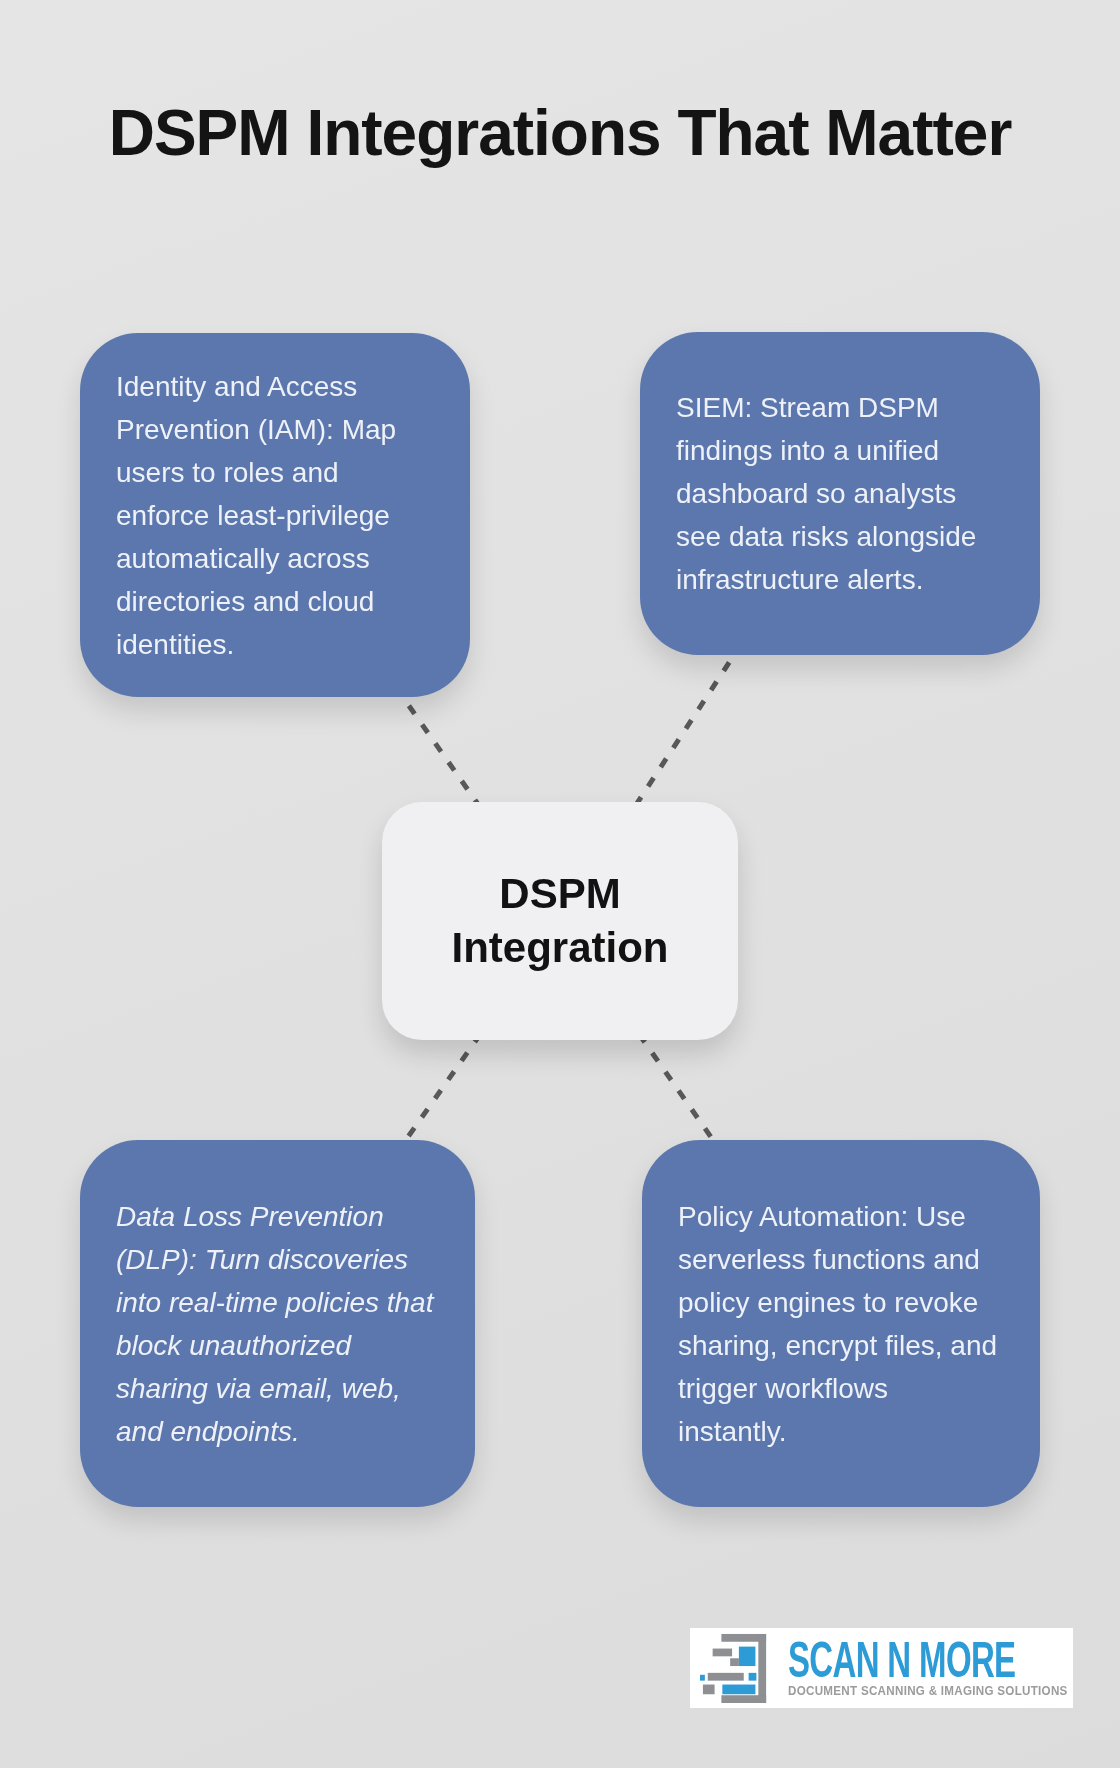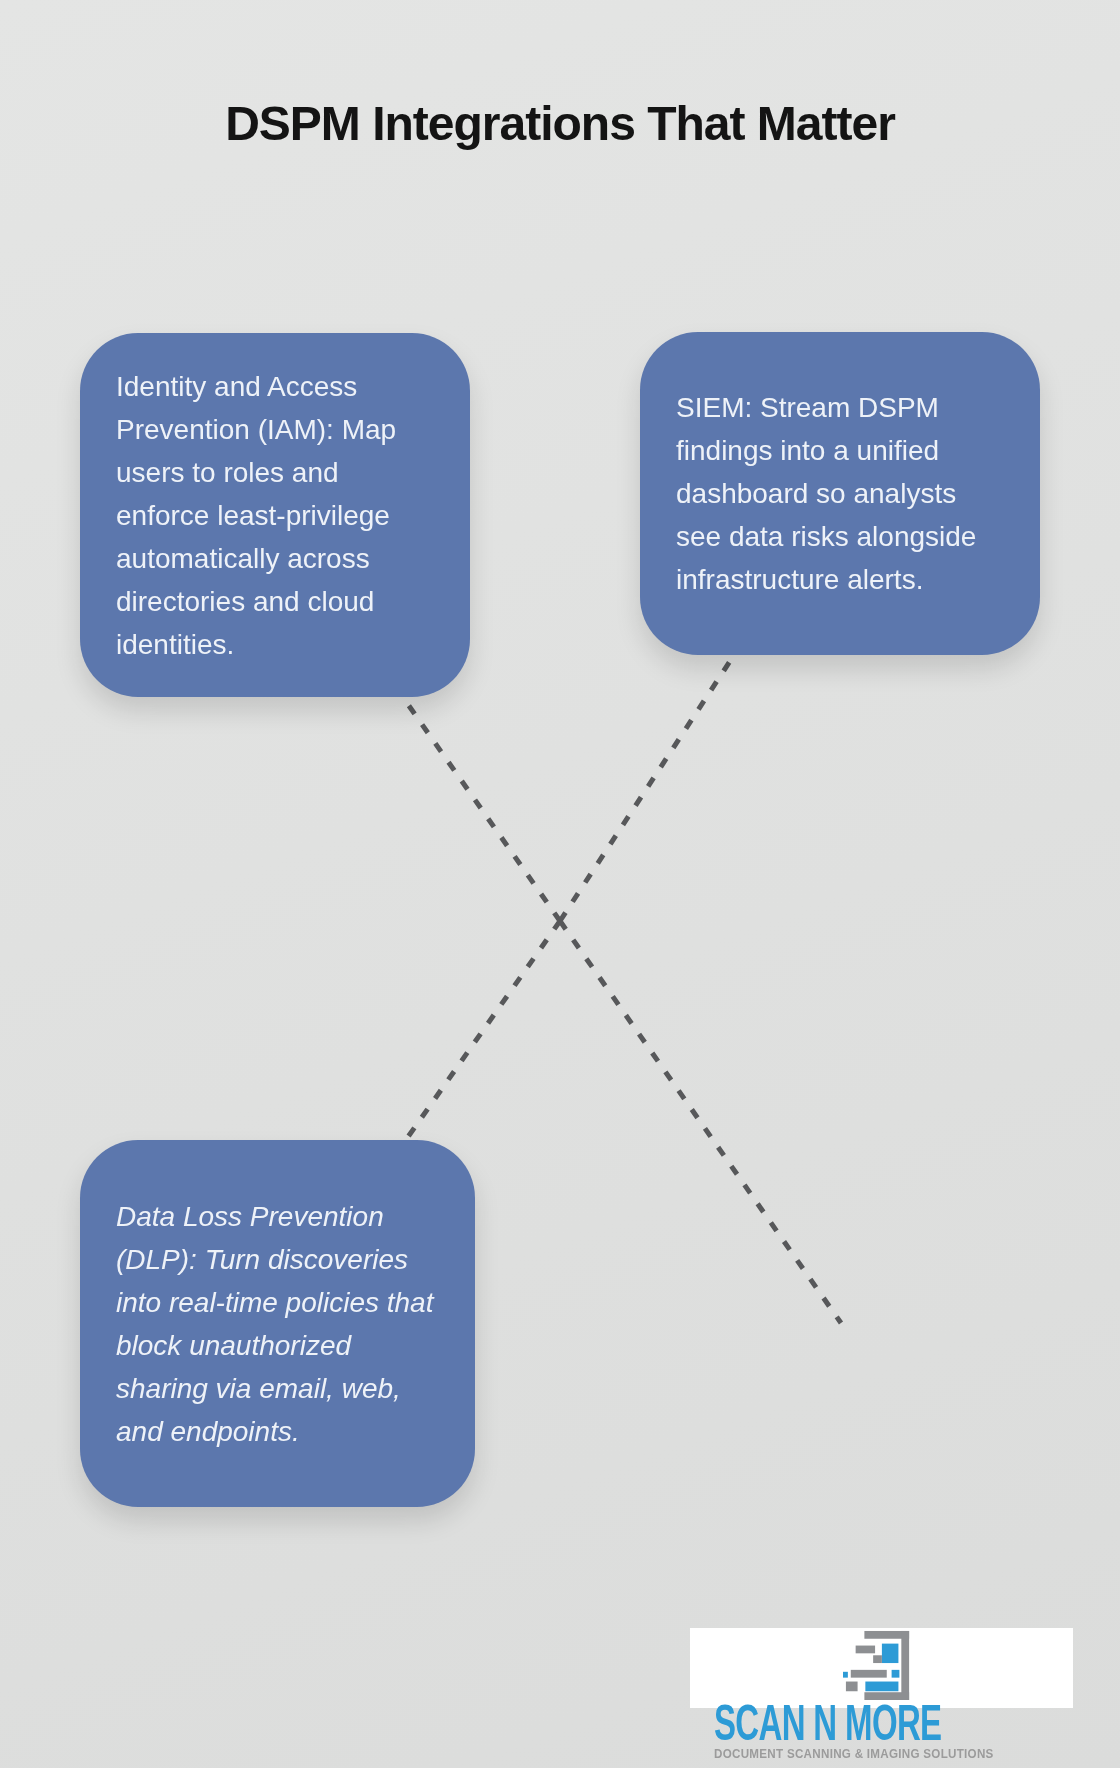--- a/index.html
+++ b/index.html
@@ -9,21 +9,21 @@
   }
   *{margin:0;padding:0;box-sizing:border-box;}
   html,body{width:1120px;}
   body{font-family:"Liberation Sans","DejaVu Sans",sans-serif;}
   .page{
     position:relative;width:1120px;height:1768px;overflow:hidden;
     background:linear-gradient(160deg,#e4e5e4 0%,#dfe0df 55%,#dbdcdb 100%);
   }
   .title{
     position:absolute;left:0;top:96px;width:1120px;text-align:center;
-    font-size:48px;font-weight:700;letter-spacing:-1px;color:var(--title-text);
+    font-size:64px;font-weight:700;letter-spacing:-1px;color:var(--title-text);
   }
   svg.connectors{position:absolute;left:0;top:0;}
   svg.connectors line{stroke:var(--connector);stroke-width:5;stroke-dasharray:10 13;}
   .node{
     position:absolute;background:var(--node-blue);border-radius:58px;
     color:var(--node-text);font-size:28px;line-height:43px;
     display:flex;align-items:center;padding:0 36px;
     box-shadow:0 14px 26px rgba(0,0,0,0.13);
   }
   .node-tl{left:80px;top:333px;width:390px;height:364px;}
@@ -33,21 +33,21 @@
   .center-node{
     position:absolute;left:382px;top:802px;width:356px;height:238px;
     background:var(--center-bg);border-radius:40px;
     display:flex;align-items:center;justify-content:center;text-align:center;
     font-size:42px;line-height:54px;font-weight:700;color:var(--center-text);
     box-shadow:0 14px 26px rgba(0,0,0,0.14);
     padding:0 38px;
   }
   .logo{
     position:absolute;left:690px;top:1628px;width:383px;height:80px;
-    background:#ffffff;display:flex;align-items:center;padding-left:10px;flex-direction:column;
+    background:#ffffff;display:flex;align-items:center;padding-left:10px;
   }
   .logo-icon{flex:0 0 auto;margin-right:18px;}
   .logo-text{display:flex;flex-direction:column;justify-content:center;}
   .logo-name{
     font-size:50px;font-weight:700;line-height:42px;color:var(--logo-blue);
     transform:scaleX(0.66);transform-origin:left center;white-space:nowrap;
     letter-spacing:-1px;
   }
   .logo-tagline{
     margin-top:3px;font-size:12.5px;font-weight:700;color:var(--tagline-gray);
@@ -70,25 +70,31 @@
   </svg>
 
   <div class="node node-tl">
     <p>Identity and Access Prevention (IAM): Map users to roles and enforce least-privilege automatically across directories and cloud identities.</p>
   </div>
 
   <div class="node node-tr">
     <p>SIEM: Stream DSPM findings into a unified dashboard so analysts see data risks alongside infrastructure alerts.</p>
   </div>
 
+  <div class="center-node">
+    <p>DSPM Integration</p>
+  </div>
 
   <div class="node node-bl">
     <p>Data Loss Prevention (DLP): Turn discoveries into real-time policies that block unauthorized sharing via email, web, and endpoints.</p>
   </div>
 
+  <div class="node node-br">
+    <p>Policy Automation: Use serverless functions and policy engines to revoke sharing, encrypt files, and trigger workflows instantly.</p>
+  </div>
 
   <div class="logo">
     <svg class="logo-icon" width="70" height="74" viewBox="0 0 72 74" aria-hidden="true">
       <rect x="22" y="2" width="46" height="8" fill="var(--logo-gray)"></rect>
       <rect x="60" y="2" width="8" height="71" fill="var(--logo-gray)"></rect>
       <rect x="22" y="65" width="46" height="8" fill="var(--logo-gray)"></rect>
       <rect x="13" y="17" width="20" height="8" fill="var(--logo-gray)"></rect>
       <rect x="40" y="15" width="17" height="20" fill="var(--logo-blue)"></rect>
       <rect x="31" y="27" width="9" height="8" fill="var(--logo-gray)"></rect>
       <rect x="0" y="44" width="5" height="6" fill="var(--logo-blue)"></rect>

